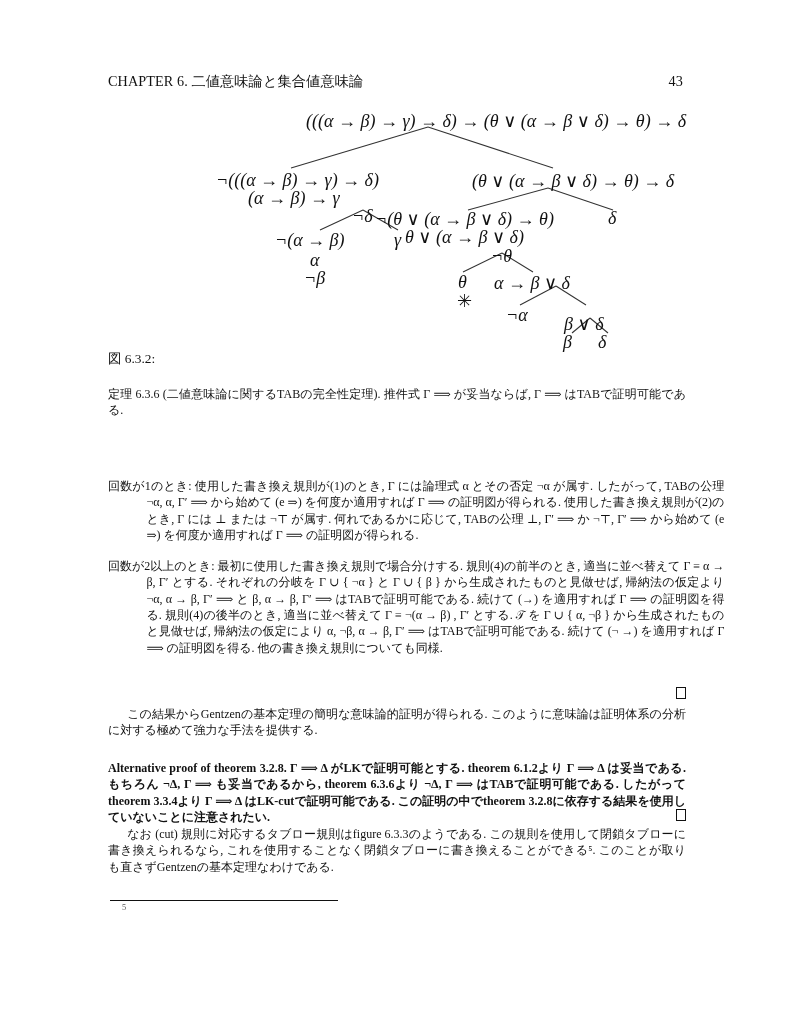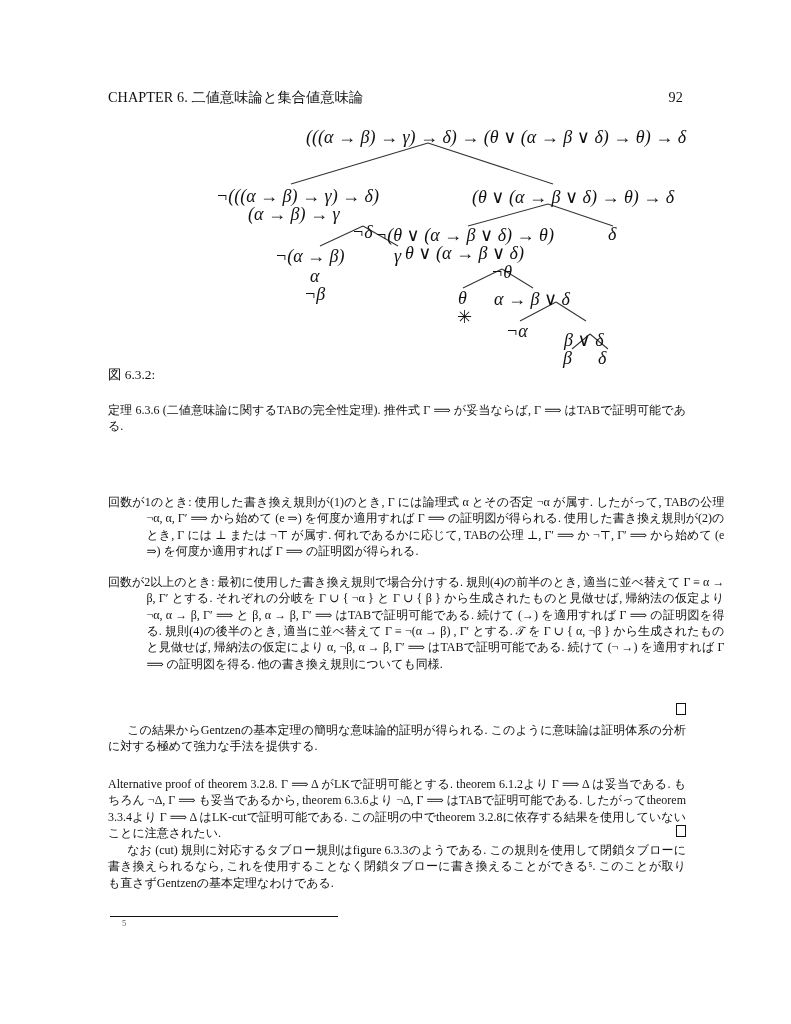--- a/index.html
+++ b/index.html
@@ -10,21 +10,21 @@
   body {
     width: 791px;
     height: 1024px;
     font-family: "Liberation Serif", "DejaVu Serif", serif;
     color: #111111;
     position: relative;
     overflow: hidden;
   }
   .page {
     position: absolute;
-    left: 0; top: 16px;
+    left: 0; top: 0;
     width: 791px;
     height: 804px;
   }
   
   .runhead {
     position: absolute;
     left: 108px;
     top: 72px;
     width: 575px;
     display: flex;
@@ -66,21 +66,21 @@
     font-size: 12px;
     line-height: 1.36;
     text-align: justify;
     text-justify: inter-character;
   }
   .thm   { left: 108px; top: 386px;  width: 578px; }
   .proof { left: 108px; top: 434px;  width: 578px; }
   .case1 { left: 108px; top: 478px;  width: 578px; }
   .case2 { left: 108px; top: 558px;  width: 578px; }
   .after { left: 108px; top: 706px;  width: 578px; text-indent: 1.6em; }
-  .altp  { left: 108px; top: 760px;  width: 578px; }
+  .altp  { left: 108px; top: 760px;  width: 578px; font-weight: bold; }
   .lastp { left: 108px; top: 826px;  width: 578px; text-indent: 1.6em; }
   .hang2 { padding-left: 3.2em; text-indent: -3.2em; }
 
   .qed {
     display: inline-block;
     width: 8px; height: 10px;
     border: 1.4px solid #111;
     vertical-align: -1px;
   }
   .qedline {
@@ -109,21 +109,21 @@
     color: #555;
   }
 </style>
 </head>
 <body>
 
 <div class="page">
 
   <div class="runhead">
     <span class="chap">CHAPTER 6.  二値意味論と集合値意味論</span>
-    <span class="pno">92</span>
+    <span class="pno">43</span>
   </div>
 
   <div class="figure">
     <svg width="575" height="270">
       <g stroke="#333" stroke-width="1.05" fill="none">
 
         <line x1="320" y1="27" x2="183" y2="68"></line>
         <line x1="320" y1="27" x2="445" y2="68"></line>
 
         <line x1="255" y1="110" x2="212" y2="130"></line>

